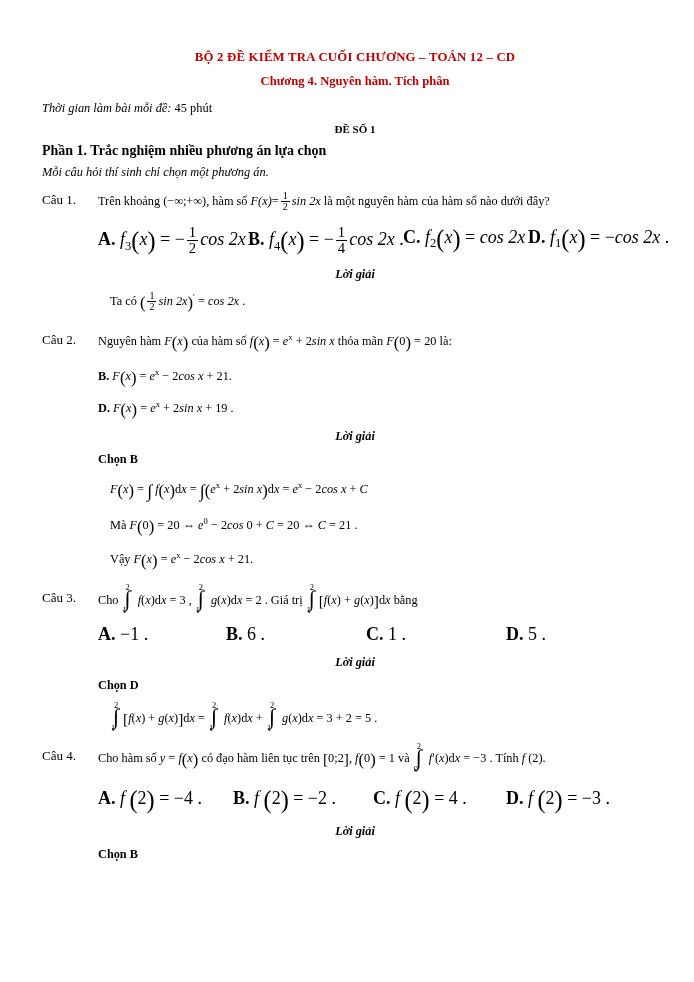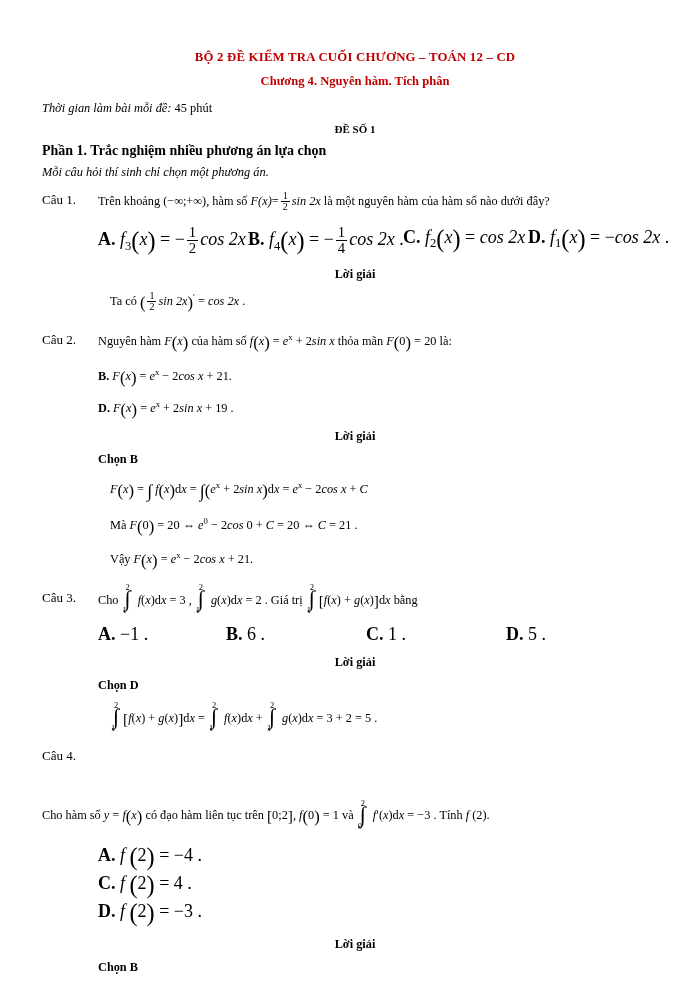--- a/index.html
+++ b/index.html
@@ -84,20 +84,21 @@
     margin: 12px 0 10px 0;
     align-items: flex-start;
   }
   .choices-row .ch {
     white-space: nowrap;
   }
   .ch b { font-weight: bold; }
   .loigiai {
     text-align: center;
     font-weight: bold;
+    font-style: italic;
     font-size: 12.3px;
     margin: 8px 0 8px 0;
   }
   .chon {
     font-weight: bold;
     font-size: 12.3px;
     margin: 6px 0 10px 0;
     padding-left: 56px;
   }
   .math-line {
@@ -259,30 +260,31 @@
   </div>
 
   <div class="loigiai">Lời giải</div>
   <div class="chon">Chọn D</div>
   <div class="math-line deep" style="margin-top:14px;">
     <span class="intg"><span class="top">2</span><span class="sym">∫</span><span class="bot">1</span></span><span class="brk">[</span><i class="v">f</i>(<i class="v">x</i>) + <i class="v">g</i>(<i class="v">x</i>)<span class="brk">]</span>d<i class="v">x</i> =
     <span class="intg"><span class="top">2</span><span class="sym">∫</span><span class="bot">1</span></span> <i class="v">f</i>(<i class="v">x</i>)d<i class="v">x</i> +
     <span class="intg"><span class="top">2</span><span class="sym">∫</span><span class="bot">1</span></span> <i class="v">g</i>(<i class="v">x</i>)d<i class="v">x</i> = 3 + 2 = 5 .
   </div>
 
-  <div class="q" style="margin-top:16px;flex-direction:column;">
+  <div class="q" style="margin-top:16px;">
     <div class="q-label">Câu 4.</div>
     <div class="q-body">
       Cho hàm số <i class="v">y</i> = <i class="v">f</i><span class="paren-big">(</span><i class="v">x</i><span class="paren-big">)</span> có đạo hàm liên tục trên <span class="brk">[</span>0;2<span class="brk">]</span>, <i class="v">f</i><span class="paren-big">(</span>0<span class="paren-big">)</span> = 1 và
       <span class="intg"><span class="top">2</span><span class="sym">∫</span><span class="bot">0</span></span> <i class="v">f</i>′(<i class="v">x</i>)d<i class="v">x</i> = −3 . Tính <i class="v">f</i> (2).
     </div>
   </div>
 
-  <div class="choices-row" style="padding-left:56px;flex-direction:column;">
+  <div class="choices-row" style="padding-left:56px;">
     <span class="ch" style="width:135px"><b>A.</b> <i class="v">f</i> <span class="paren-big">(</span>2<span class="paren-big">)</span> = −4 .</span>
+    <span class="ch" style="width:140px"><b>B.</b> <i class="v">f</i> <span class="paren-big">(</span>2<span class="paren-big">)</span> = −2 .</span>
     <span class="ch" style="width:133px"><b>C.</b> <i class="v">f</i> <span class="paren-big">(</span>2<span class="paren-big">)</span> = 4 .</span>
     <span class="ch"><b>D.</b> <i class="v">f</i> <span class="paren-big">(</span>2<span class="paren-big">)</span> = −3 .</span>
   </div>
 
   <div class="loigiai">Lời giải</div>
   <div class="chon">Chọn B</div>
 
 </div>
 
 </body></html>

